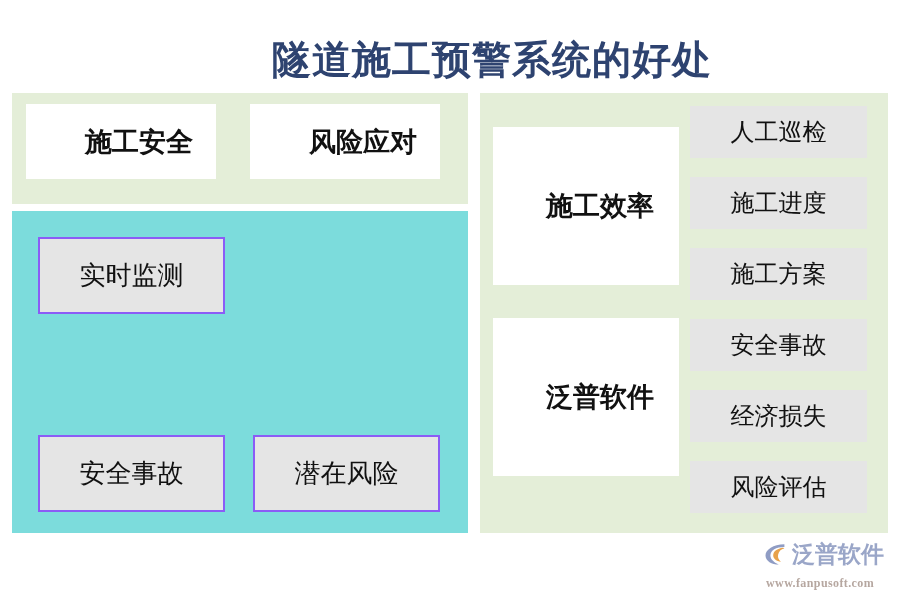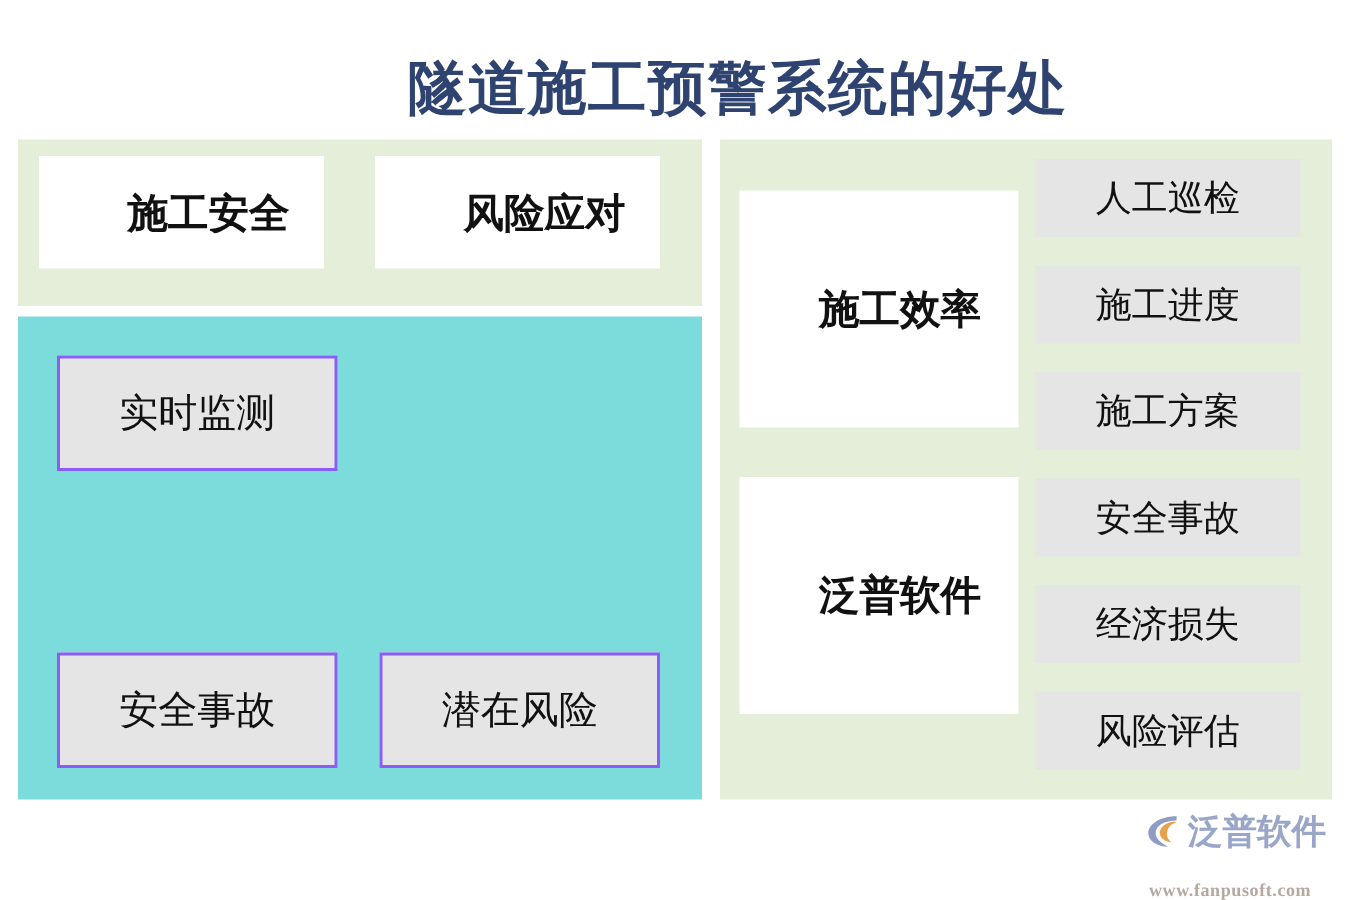--- a/index.html
+++ b/index.html
@@ -143,21 +143,21 @@
   .wm-name {
     font-size: 23px;
     font-weight: bold;
     color: #9aa6c8;
     letter-spacing: 0px;
     line-height: 28px;
     white-space: nowrap;
     font-family: "Liberation Sans", "DejaVu Sans", sans-serif;
   }
   .wm-url {
-    margin-top: 18px;
+    margin-top: 8px;
     margin-left: 4px;
     font-size: 12px;
     font-weight: bold;
     color: #b6a7a0;
     letter-spacing: 0.4px;
     white-space: nowrap;
     font-family: "Liberation Serif", "DejaVu Serif", serif;
   }
 </style>
 </head>

